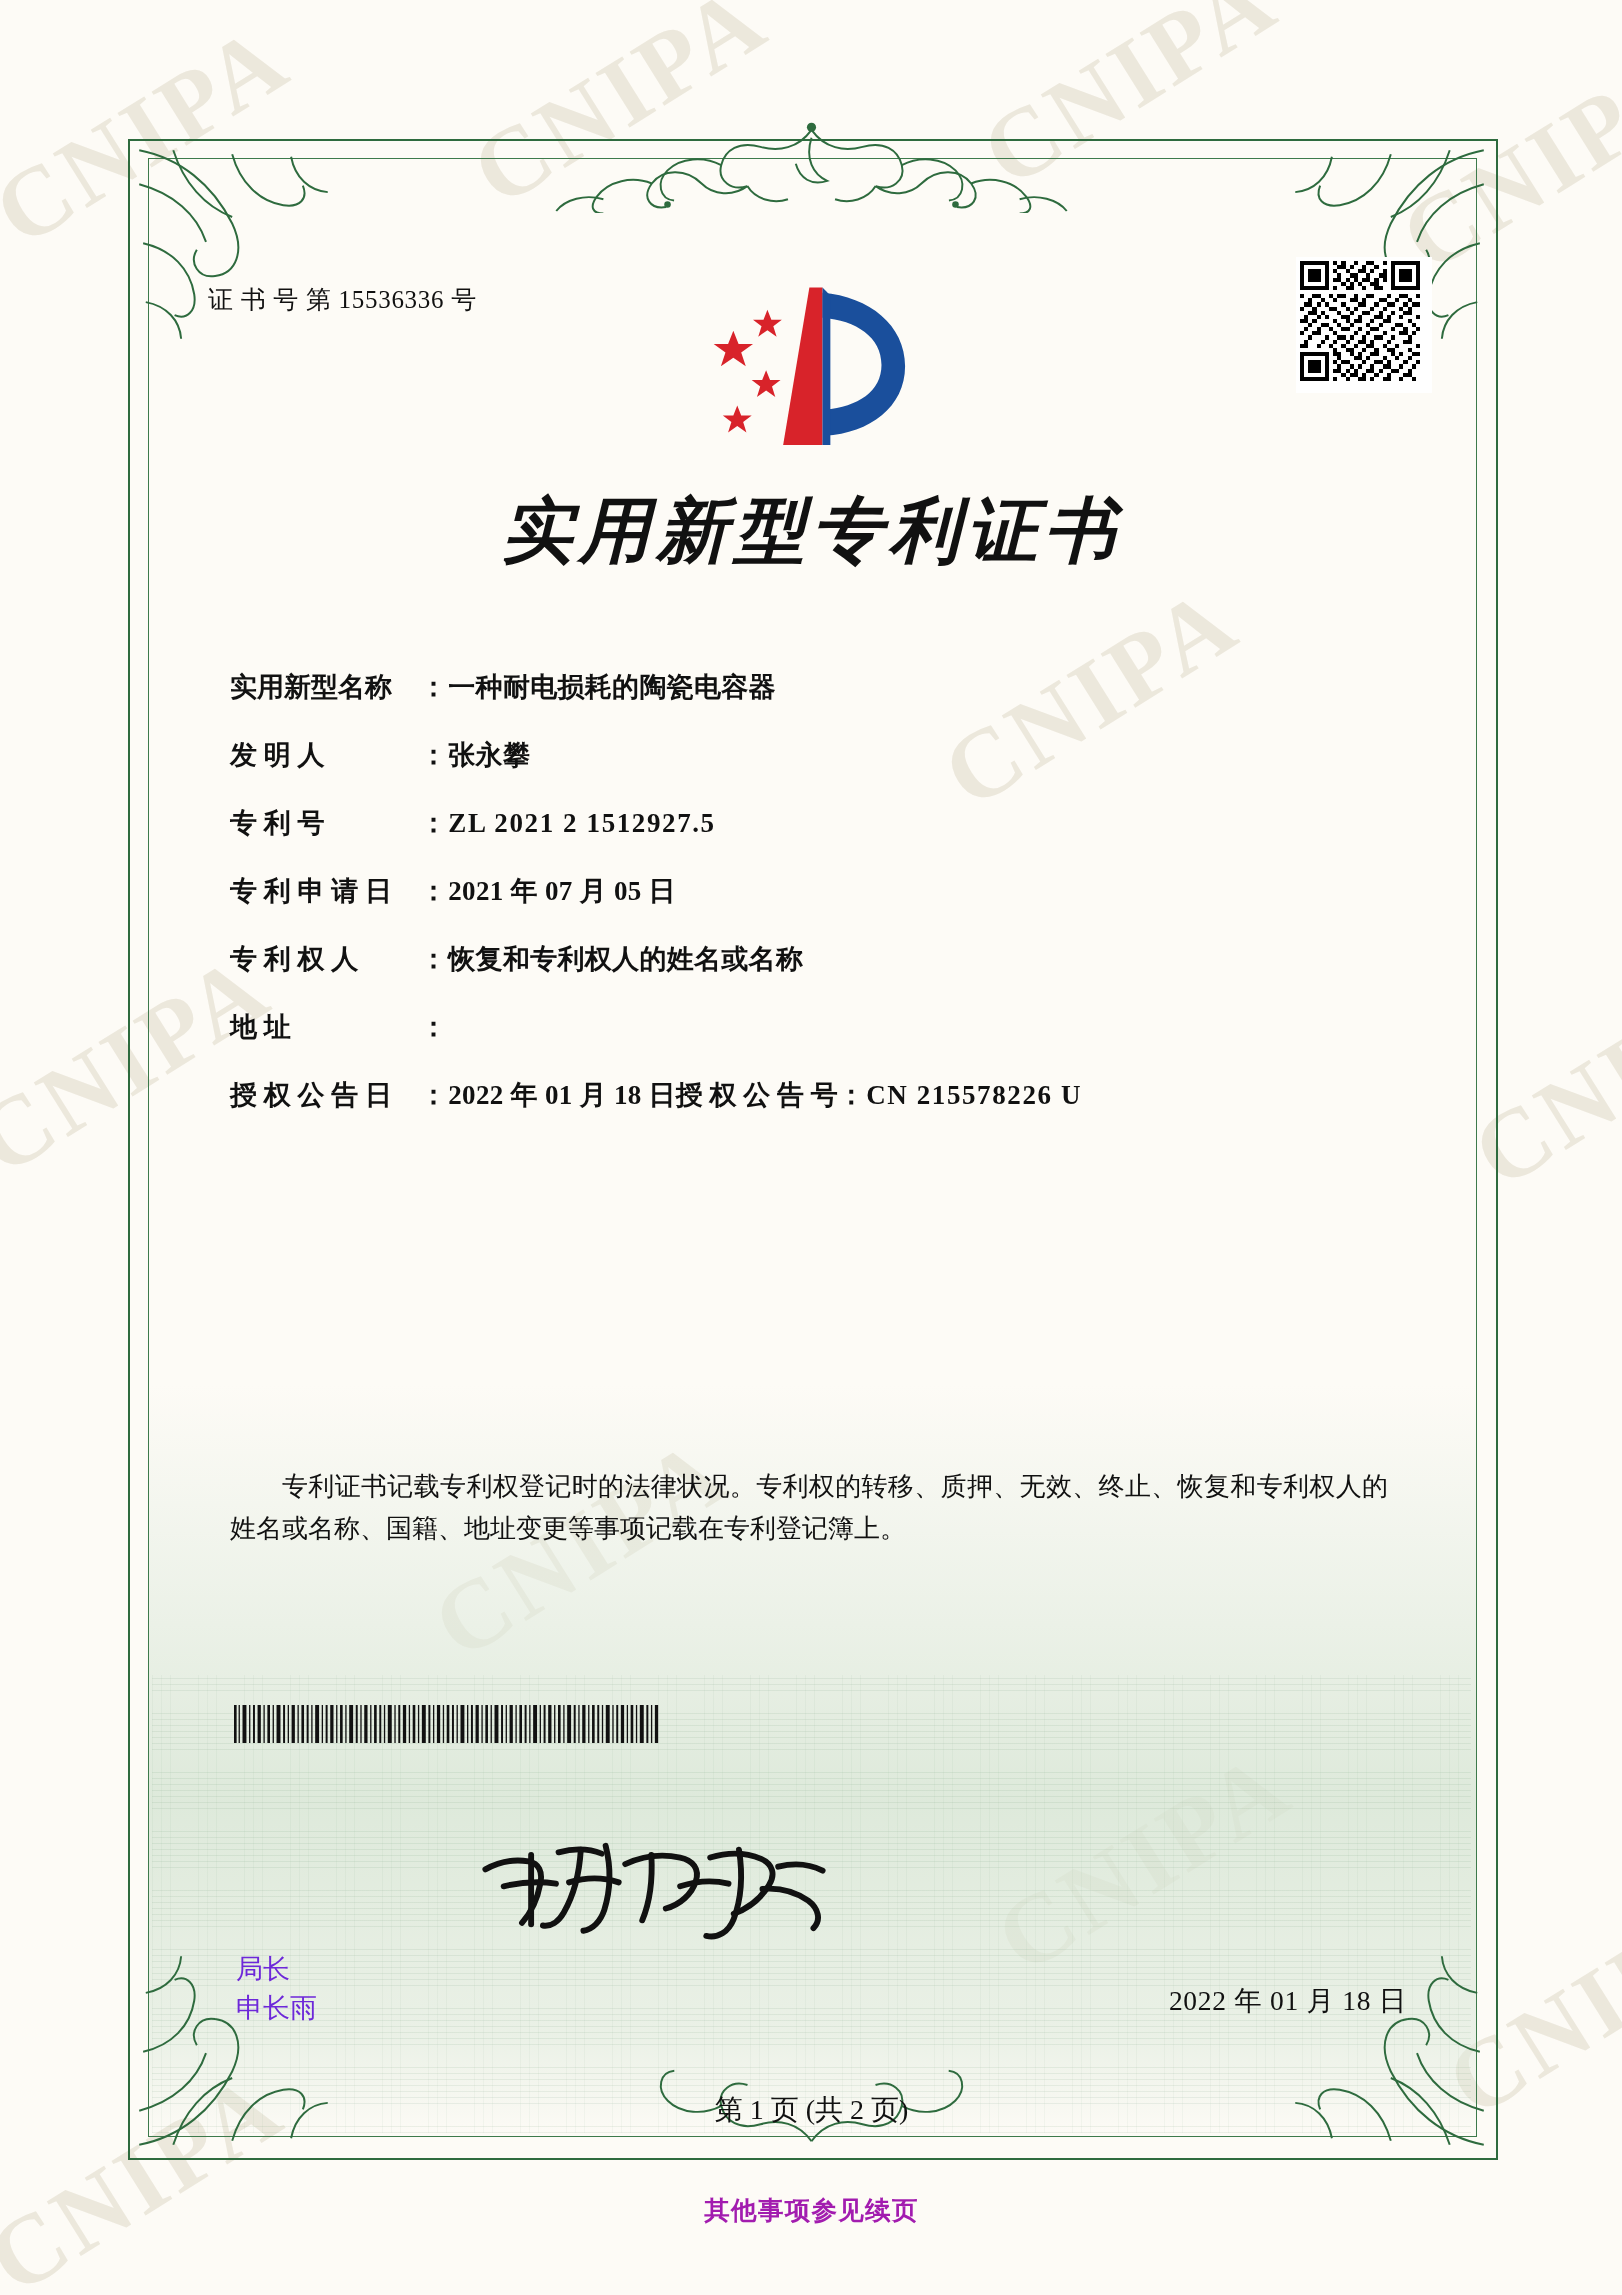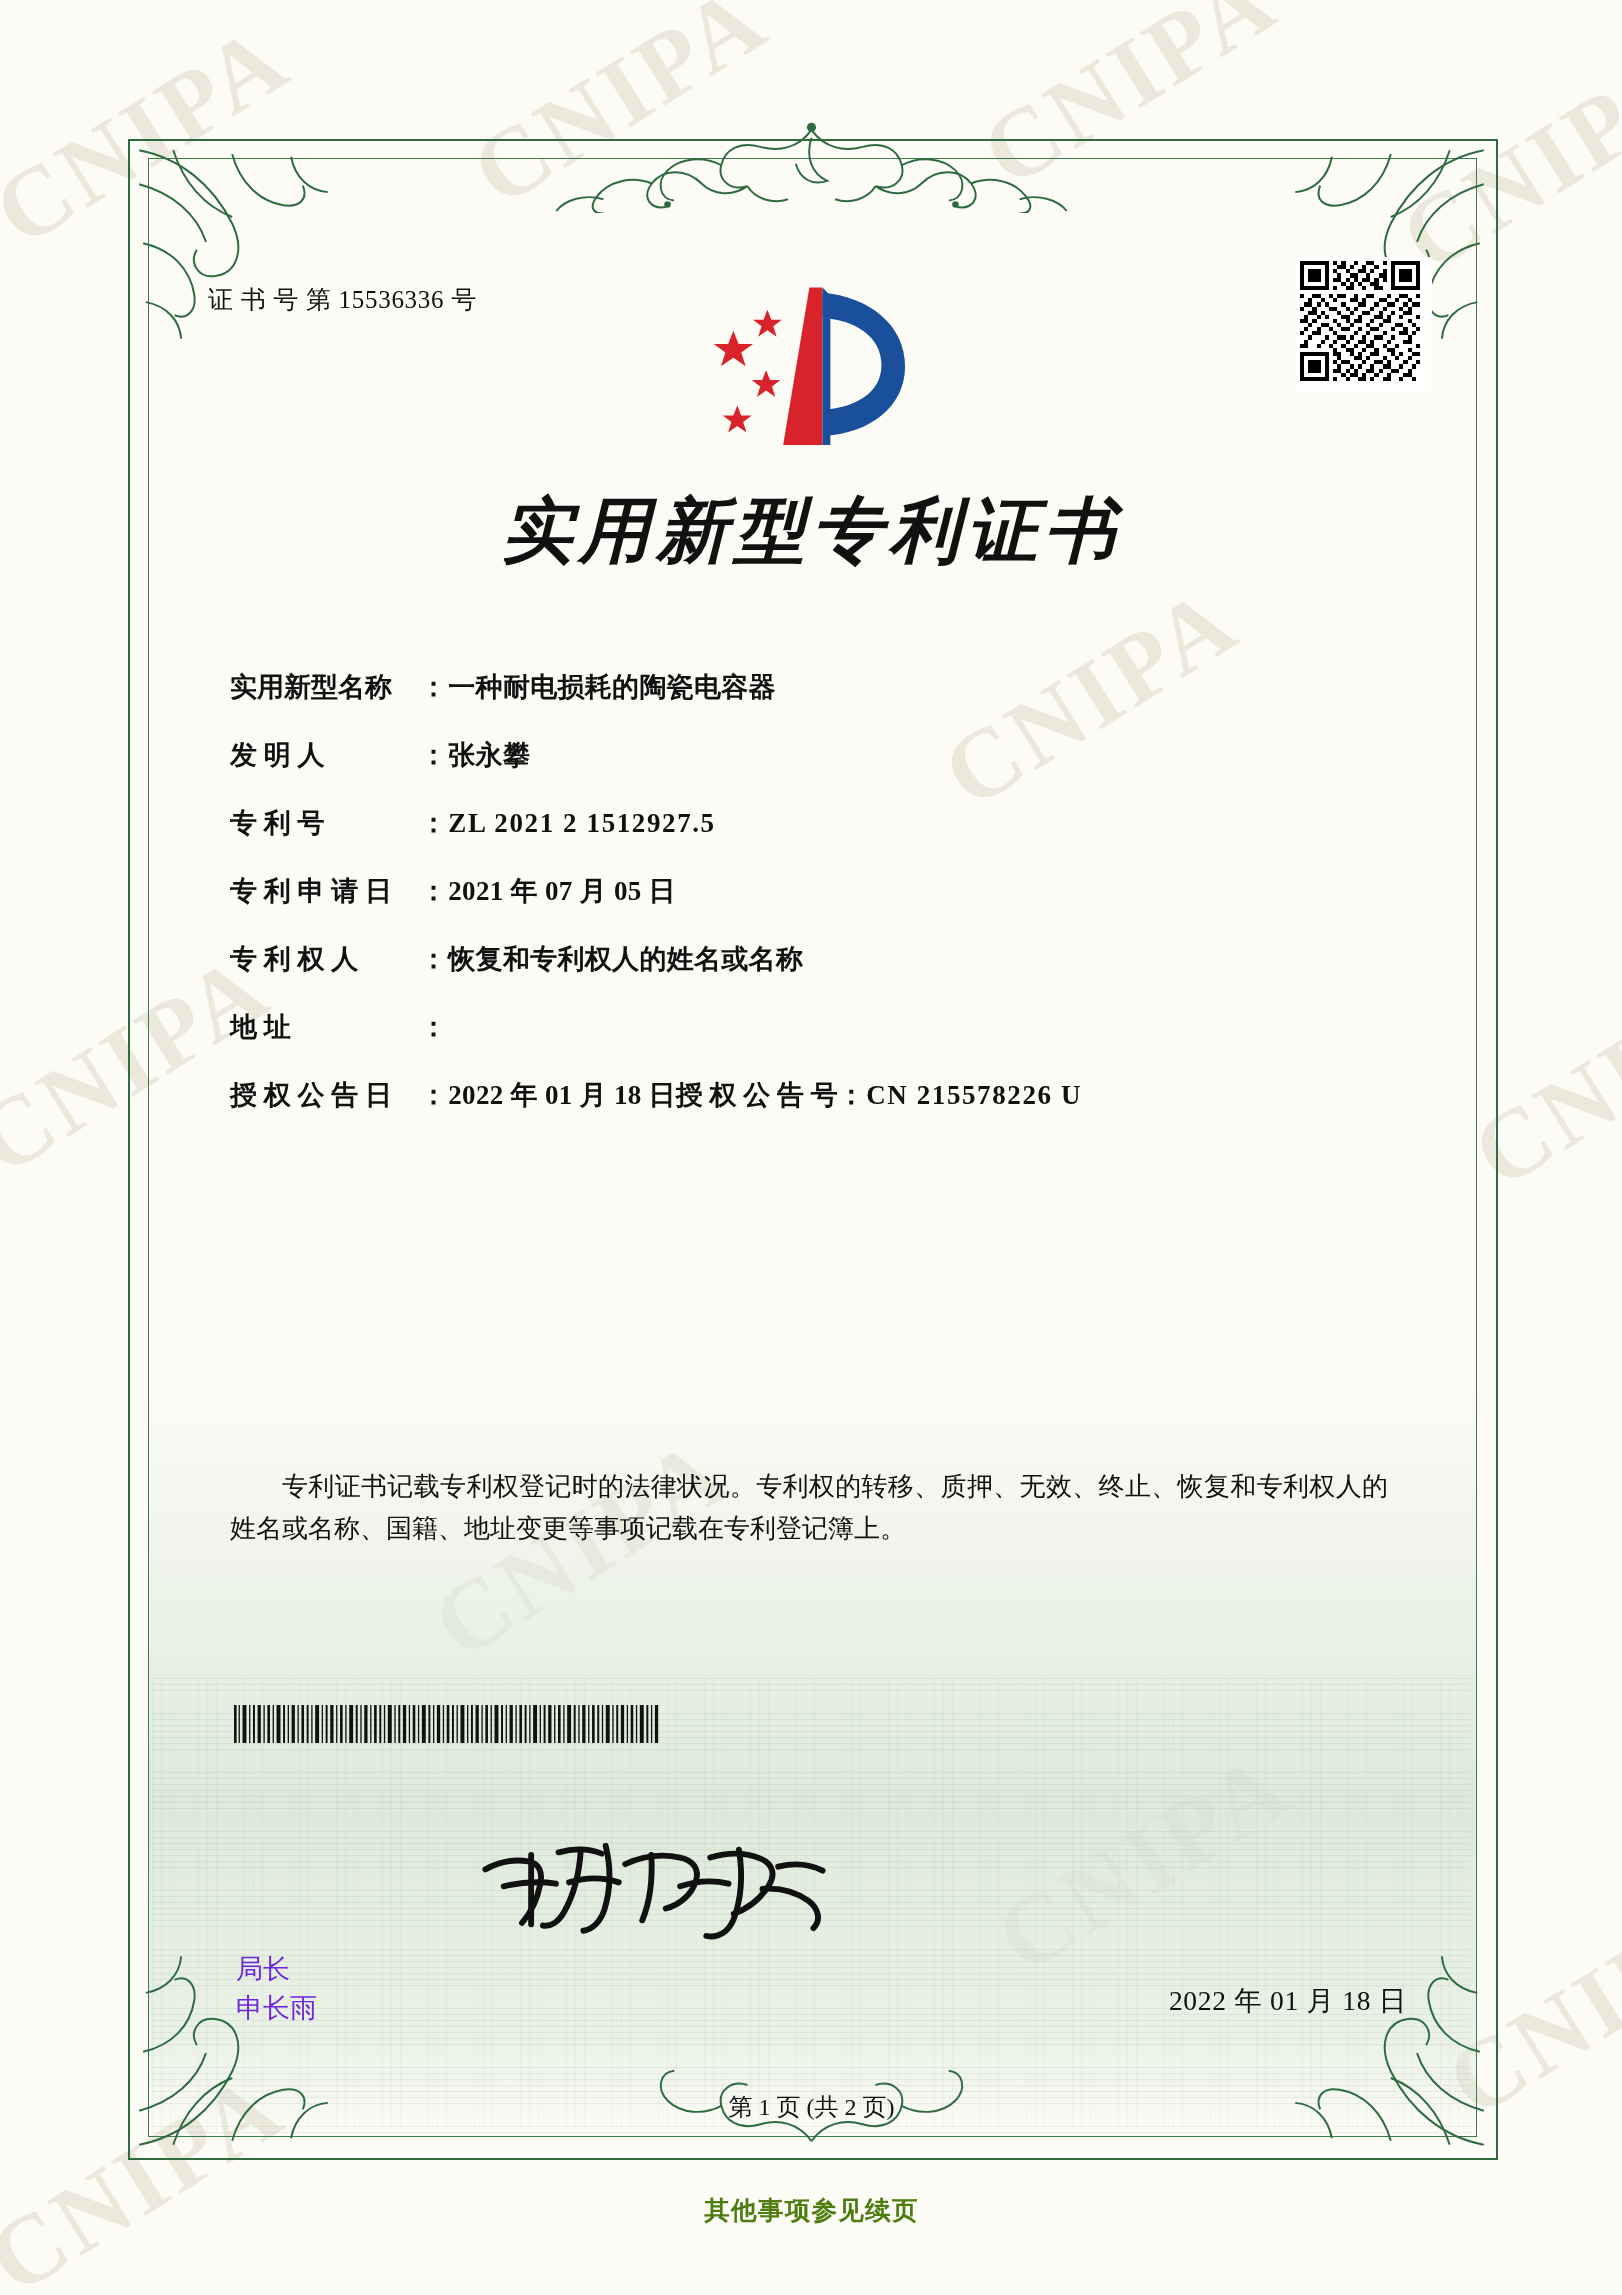--- a/index.html
+++ b/index.html
@@ -178,31 +178,31 @@
     font-size: 27.5px;
     color: #111;
     letter-spacing: 0.7px;
   }
 
   .page-no {
     position: absolute;
     left: 0; right: 0;
     top: 2091px;
     text-align: center;
-    font-size: 24px;
+    font-size: 28px;
     color: #111;
   }
 
   .footer-note {
     position: absolute;
     left: 0; right: 0;
     top: 2193px;
     text-align: center;
     font-size: 25.5px;
-    color: #4d7c0f;
+    color: #a21caf;
     letter-spacing: 1.3px;
     font-weight: 600;
   }
 </style>
 </head>
 <body>
 
 <div class="watermarks">
   <div class="wm" style="left:-19.6px; top:79px; font-size:98px; transform:rotate(-32deg);">CNIPA</div>
   <div class="wm" style="left:458px; top:39px; font-size:98px; transform:rotate(-32deg);">CNIPA</div>

